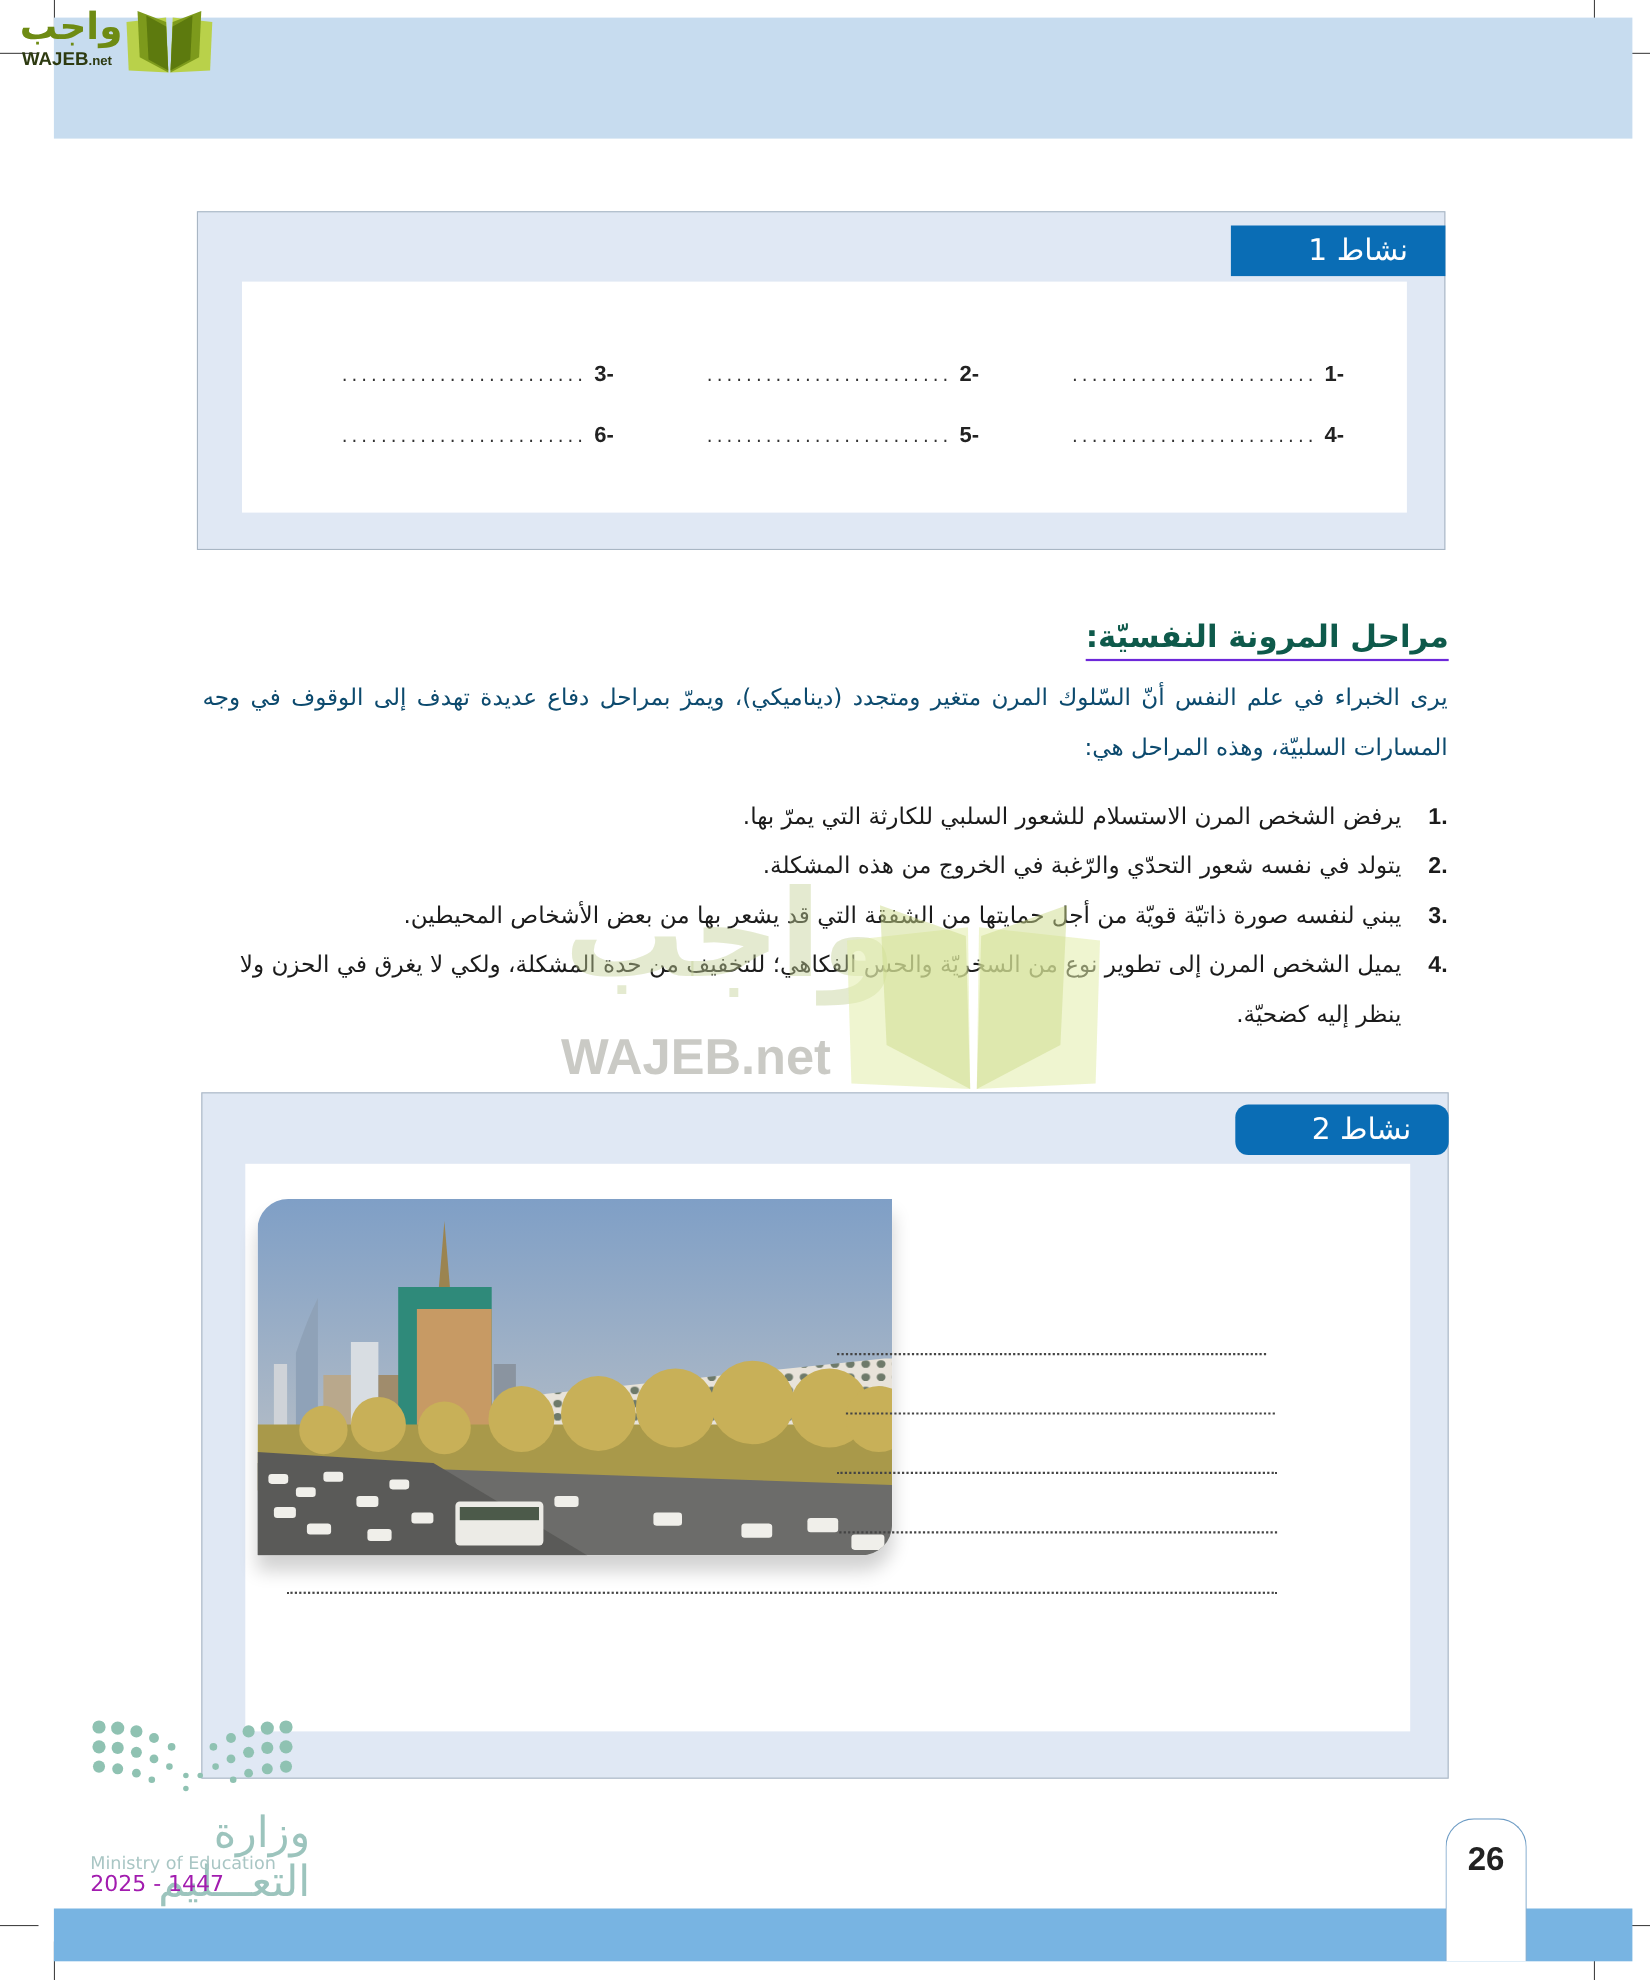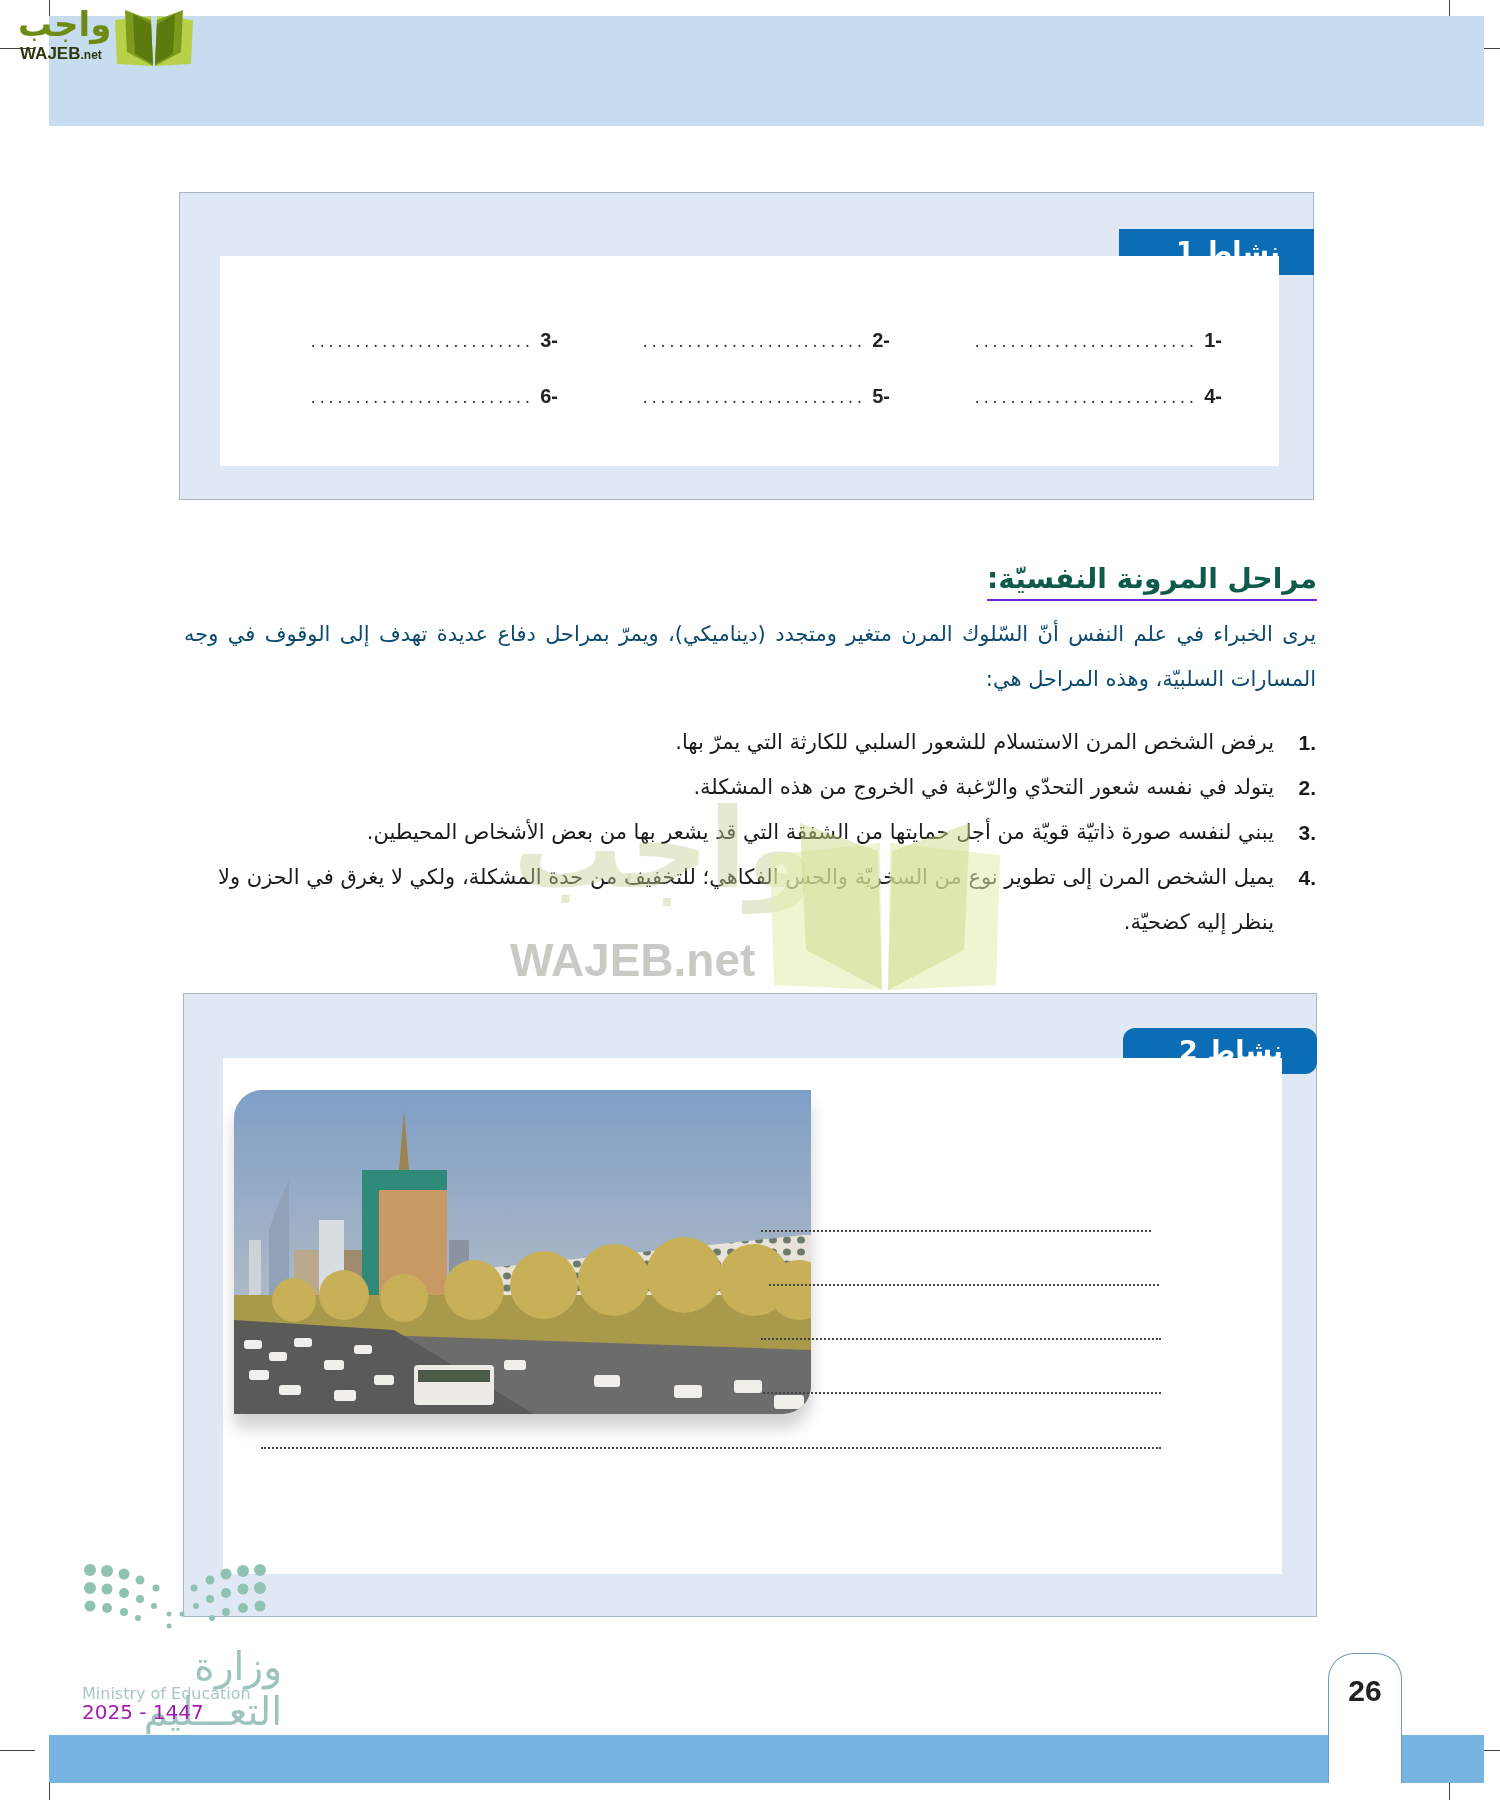--- a/index.html
+++ b/index.html
@@ -17,21 +17,21 @@
     
     #wajeb-logo { left: 8px; top: 4px; width: 180px; height: 62px; }
     #wajeb-logo .ar { position: absolute; left: 10px; top: 0px; font-family: "DejaVu Sans", sans-serif; font-weight: bold; font-size: 34px; color: #6e8b13; direction: rtl; line-height: 40px; }
     #wajeb-logo .en { position: absolute; left: 12px; top: 40px; font-family: "Liberation Sans", sans-serif; font-weight: bold; font-size: 17px; color: #2d3a10; letter-spacing: 0px; }
     #wajeb-logo .en small { font-size: 12px; }
     #wajeb-logo svg { position: absolute; left: 105px; top: 2px; }
 
     
     .activity { position: absolute; background: #e0e8f4; border: 1px solid #a9b6c4; }
     .activity-inner { position: absolute; background: #ffffff; }
-    .activity-tag { position: absolute; background: #0a6db5; color: #ffffff; font-weight: bold; font-size: 27px; direction: rtl; text-align: right; padding-right: 34px; line-height: 46px; margin-top: 24px; }
+    .activity-tag { position: absolute; background: #0a6db5; color: #ffffff; font-weight: normal; font-size: 27px; direction: rtl; text-align: right; padding-right: 34px; line-height: 46px; }
 
     #act1 { left: 179px; top: 192px; width: 1135px; height: 308px; }
     #act1 .activity-inner { left: 40px; top: 63px; width: 1059px; height: 210px; }
     #act1 .activity-tag { right: -1px; top: 12px; width: 195px; height: 46px; }
 
     .prompt { position: absolute; direction: rtl; text-align: right; font-weight: bold; color: #123a5a; }
     #act1 .prompt { right: 45px; top: 24px; font-size: 21px; }
 
     .blank-item { position: absolute; direction: rtl; display: flex; align-items: baseline; gap: 8px; font-size: 19px; }
     .blank-item .num { font-family: "Liberation Sans", sans-serif; font-weight: bold; font-size: 20px; color: #222; }
@@ -64,21 +64,21 @@
 
     .wline { position: absolute; height: 2px; border-bottom: 2px dotted #444; }
 
     
     #moe-logo { left: 82px; top: 1562px; width: 200px; height: 160px; }
     #moe-logo .ar { position: absolute; left: 2px; top: 82px; font-size: 39px; color: #9cc4bd; direction: rtl; letter-spacing: 1px; }
     #moe-logo .en { position: absolute; left: 0px; top: 122px; font-family: "DejaVu Sans", sans-serif; font-size: 16px; color: #a9c6c4; }
     #moe-logo .yr { position: absolute; left: 0px; top: 138px; font-family: "DejaVu Sans", sans-serif; font-size: 20px; color: #a21caf; }
 
     #bottom-band { left: 49px; top: 1735px; width: 1435px; height: 48px; background: #78b4e2; }
-    #page-tab { left: 1314px; top: 1653px; width: 74px; height: 130px; background: #ffffff; border: 1.5px solid #6c9bc4; border-bottom: none; border-radius: 26px 26px 0 0; margin-left: 14px; }
+    #page-tab { left: 1314px; top: 1653px; width: 74px; height: 130px; background: #ffffff; border: 1.5px solid #6c9bc4; border-bottom: none; border-radius: 26px 26px 0 0; }
     #page-number { position: absolute; left: 0; top: 20px; width: 100%; text-align: center; font-family: "Liberation Sans", sans-serif; font-weight: bold; font-size: 30px; color: #222; }
   </style>
 </head>
 <body>
 
 <div class="crop" style="left:49px;top:0;width:1px;height:35px;"></div>
 <div class="crop" style="left:0;top:48px;width:35px;height:1px;"></div>
 <div class="crop" style="left:1449px;top:0;width:1px;height:35px;"></div>
 <div class="crop" style="left:1465px;top:48px;width:35px;height:1px;"></div>
 <div class="crop" style="left:49px;top:1765px;width:1px;height:35px;"></div>

